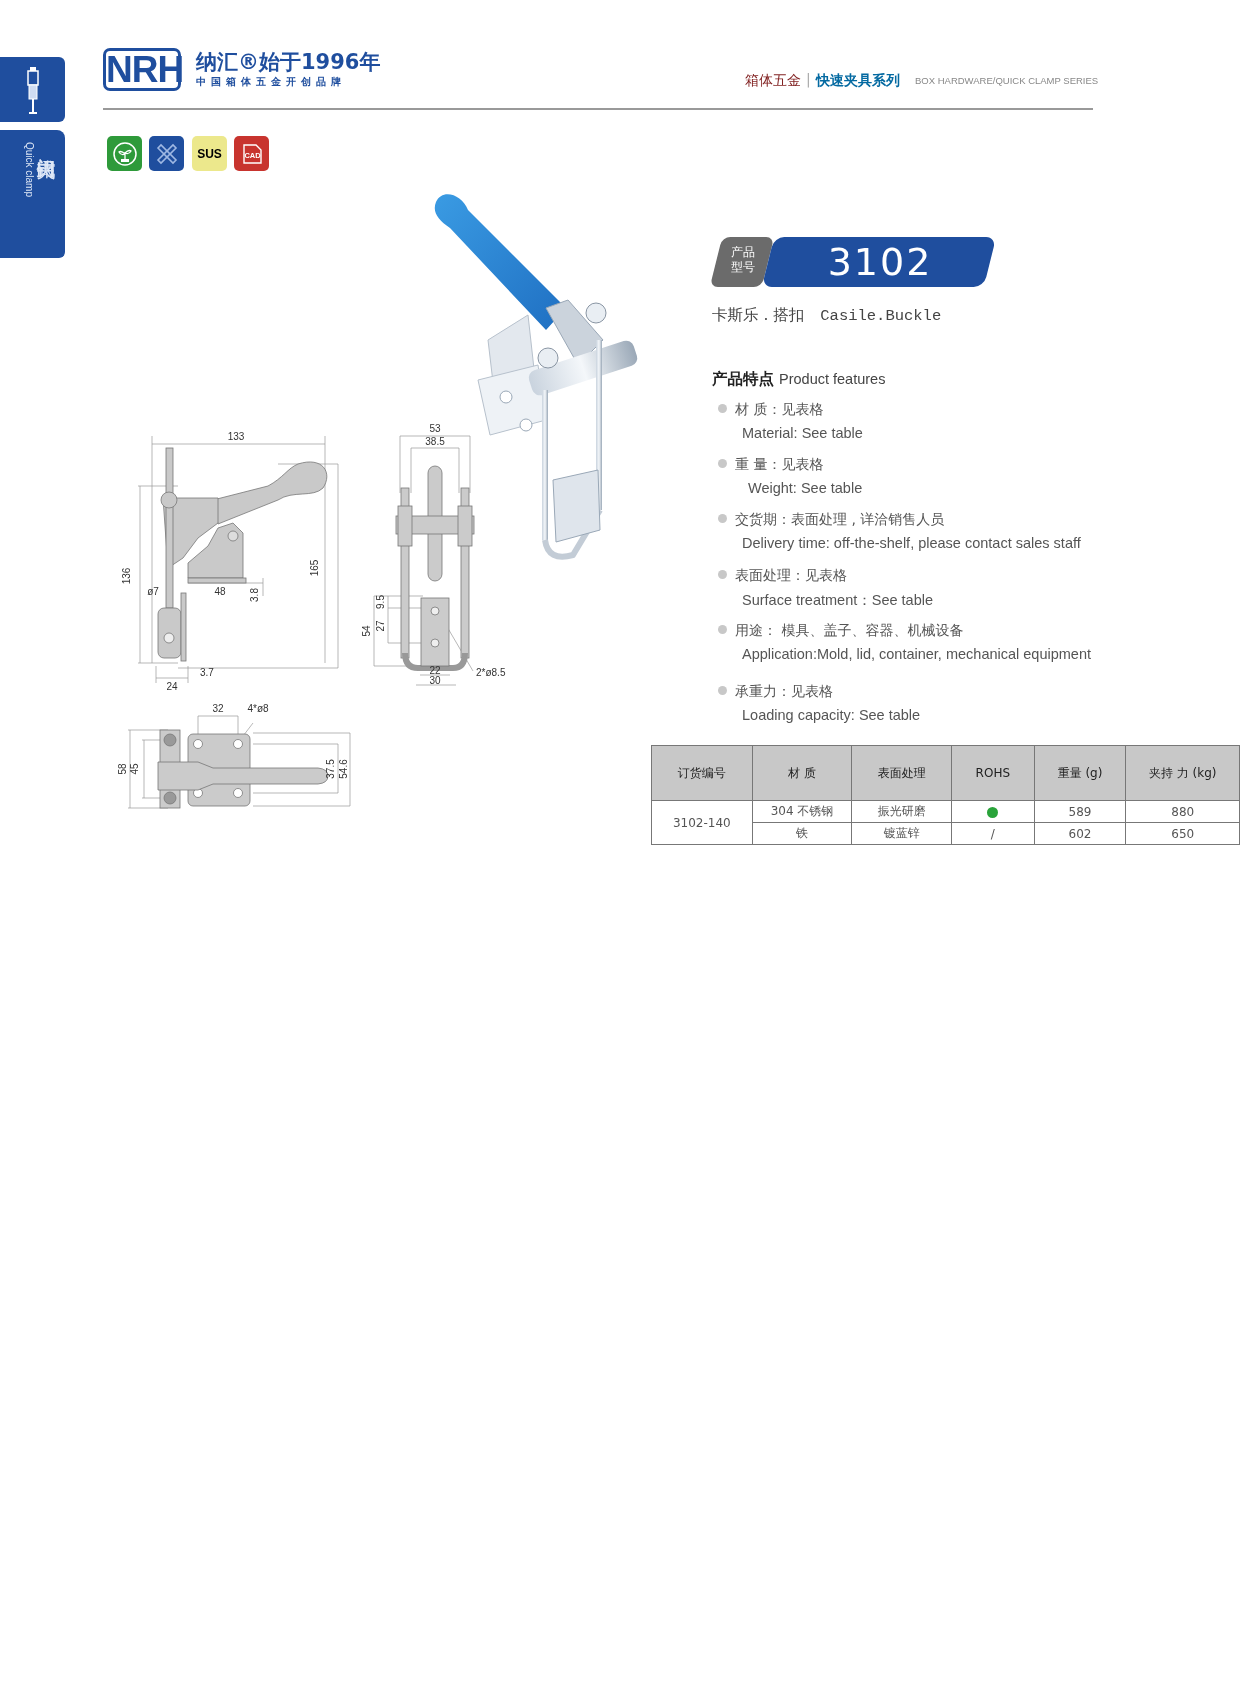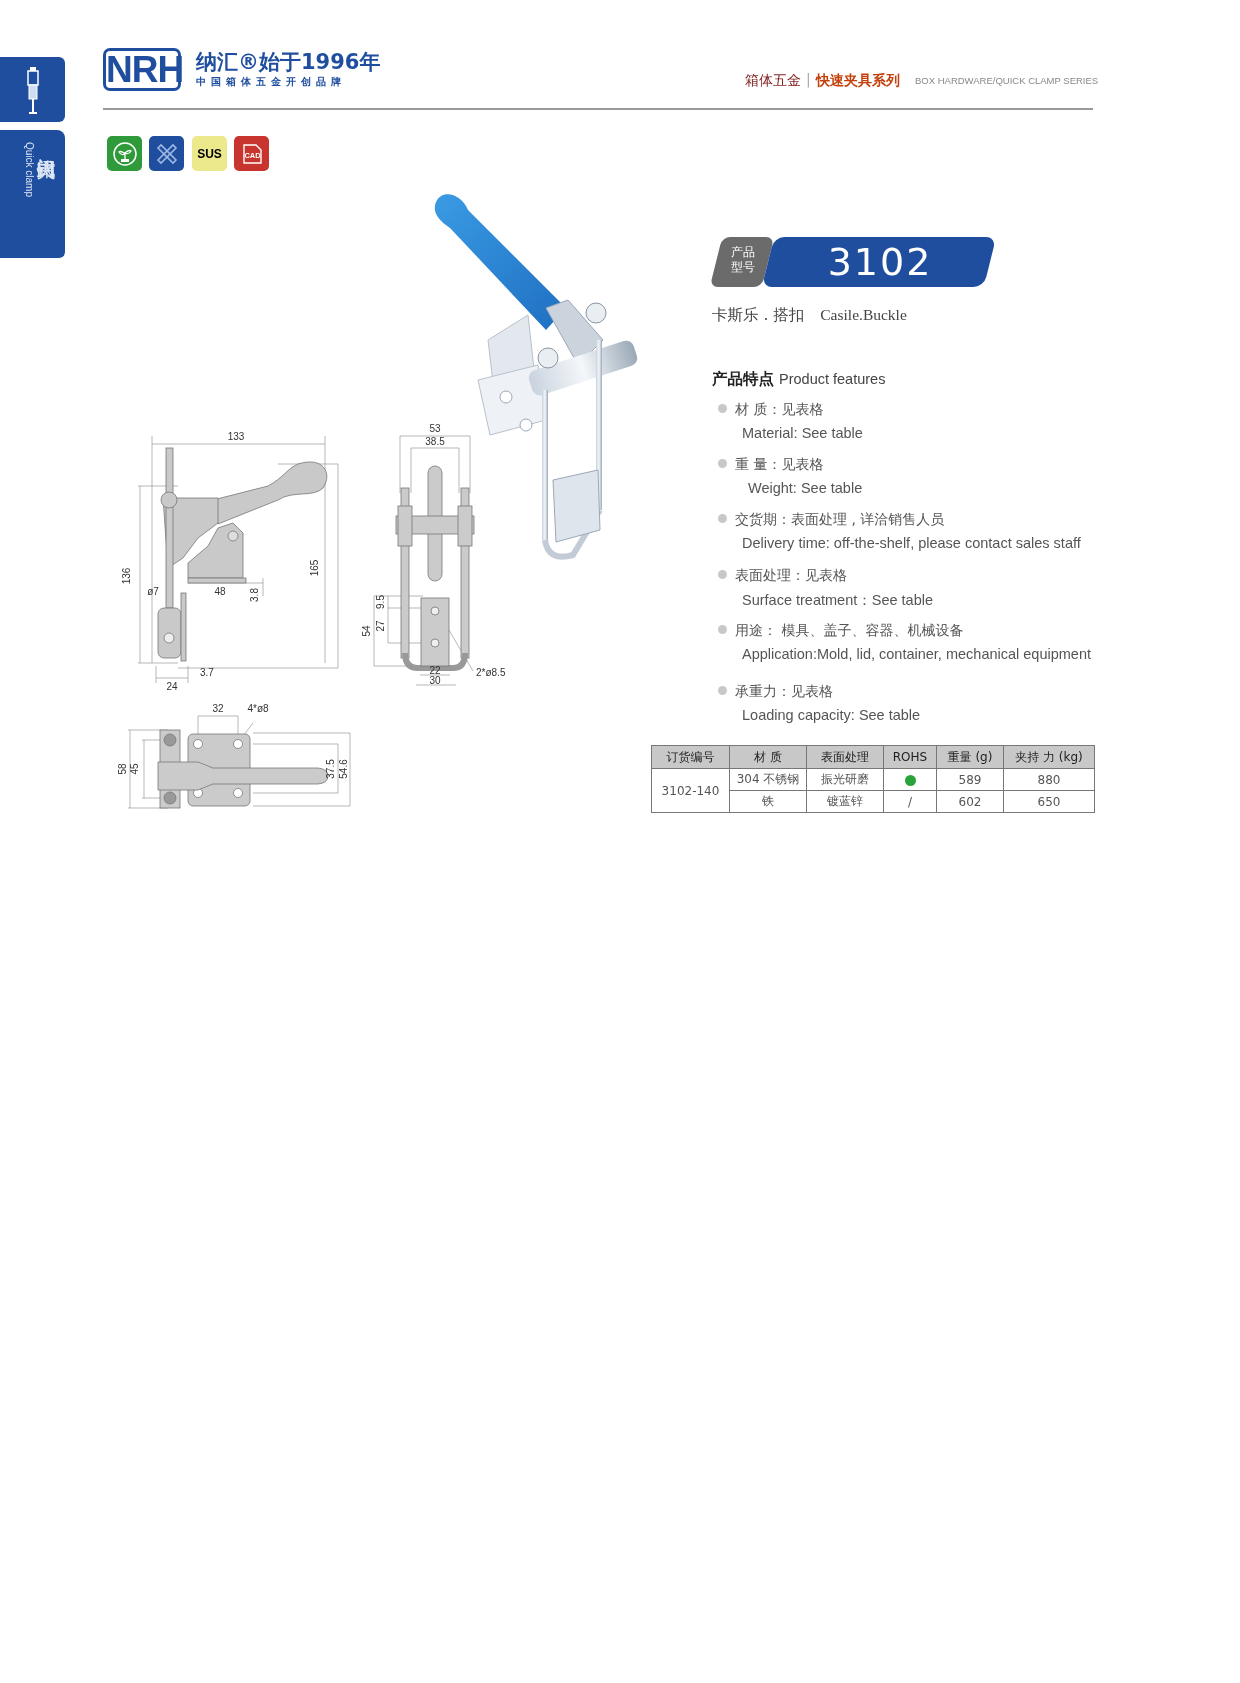--- a/index.html
+++ b/index.html
@@ -14,47 +14,47 @@
   .side-en { position:absolute; right:30px; top:12px; writing-mode:vertical-rl; color:#dfe8f7; font-size:10px; font-family:"Liberation Sans",sans-serif; }
 
   
   .logo-box { left:103px; top:48px; width:78px; height:43px; border:3px solid #1f4e9e; border-radius:7px; box-sizing:border-box;
               color:#1f4e9e; font-family:"Liberation Sans",sans-serif; font-weight:bold; font-size:37px; line-height:37px; text-align:center; letter-spacing:-1px; }
   .logo-cn1 { left:196px; top:48px; font-size:21px; font-weight:bold; color:#1f4e9e; letter-spacing:0px; }
   .logo-cn2 { left:196px; top:75px; font-size:10px; font-weight:bold; color:#1f4e9e; letter-spacing:5px; }
 
   .hdr-cn1 { left:745px; top:72px; font-size:14px; color:#7f1d1d; }
   .hdr-sep { left:806px; top:71px; font-size:14px; color:#aaa; }
-  .hdr-cn2 { left:816px; top:72px; font-size:14px; color:#c2410c; font-weight:bold; }
+  .hdr-cn2 { left:816px; top:72px; font-size:14px; color:#0369a1; font-weight:bold; }
   .hdr-en  { left:915px; top:75px; font-size:9.5px; color:#888; font-family:"Liberation Sans",sans-serif;text-align:center; }
   .divider { left:103px; top:108px; width:990px; height:2px; background:#999; }
 
   .cert { top:136px; width:35px; height:35px; border-radius:5px; display:flex; align-items:center; justify-content:center; }
   .cert-rohs { left:107px; background:#2e9a3a; }
   .cert-design { left:149px; background:#1f4e9e; }
   .cert-sus { left:192px; background:#ece88c; color:#000000; font-weight:bold; font-size:12px; font-family:"Liberation Sans",sans-serif; }
   .cert-cad { left:234px; background:#c8342e; }
 
   
   .badge-gray { left:716px; top:237px; width:52px; height:50px; background:#6b6b6b; transform:skewX(-14deg); border-radius:8px; }
   .badge-gray-text { left:722px; top:245px; width:42px; color:#fff; font-size:12px; line-height:15px; text-align:center; }
   .badge-blue { left:768px; top:237px; width:222px; height:50px; background:#1f4e9e; transform:skewX(-14deg); border-radius:10px; }
   .badge-num { left:790px; top:238px; width:180px; color:#fff; font-size:38px; text-align:center; line-height:48px; font-family:"DejaVu Sans",sans-serif; letter-spacing:2px; }
   .subtitle { left:712px; top:305px; font-size:15.5px; color:#444; }
-  .subtitle .en { margin-left:16px; font-family:Liberation Serif, serif; }
+  .subtitle .en { margin-left:16px; font-family:Liberation Mono, monospace; }
 
   .feat-title { left:712px; top:369px; font-size:15.5px; color:#222; font-weight:bold; }
   .feat-title .en { font-weight:normal; font-size:14.5px; color:#444; margin-left:5px; font-family:"Liberation Sans",sans-serif; }
   .feat { left:718px; font-size:14px; color:#555; }
   .feat .dot { display:inline-block; width:9px; height:9px; border-radius:50%; background:#c8c8c8; margin-right:8px; vertical-align:1px; }
   .feat .en { display:block; margin-left:24px; margin-top:6px; color:#555; font-family:"Liberation Sans",sans-serif; font-size:14.5px; }
 
   
   table.spec { position:absolute; left:651px; top:745px; border-collapse:collapse; font-size:12px; color:#555; }
-  table.spec th { background:#c8c8c8; color:#222; font-weight:normal; height:22px; border:1.5px solid #777; padding:0; }
+  table.spec th { background:#c8c8c8; color:#222; font-weight:normal; height:22px; border:1.5px solid #777; padding:16px; }
   table.spec td { height:21px; border:1.5px solid #777; text-align:center; padding:0; }
   .rohs-dot { display:inline-block; width:11px; height:11px; border-radius:50%; background:#29a33a; vertical-align:middle; }
 
   .dim { font-family:"Liberation Sans",sans-serif; font-size:10px; fill:#333; }
 </style>
 </head>
 <body>
 
 <div class="abs side-tab1">
   <svg width="65" height="65" viewBox="0 0 65 65">

